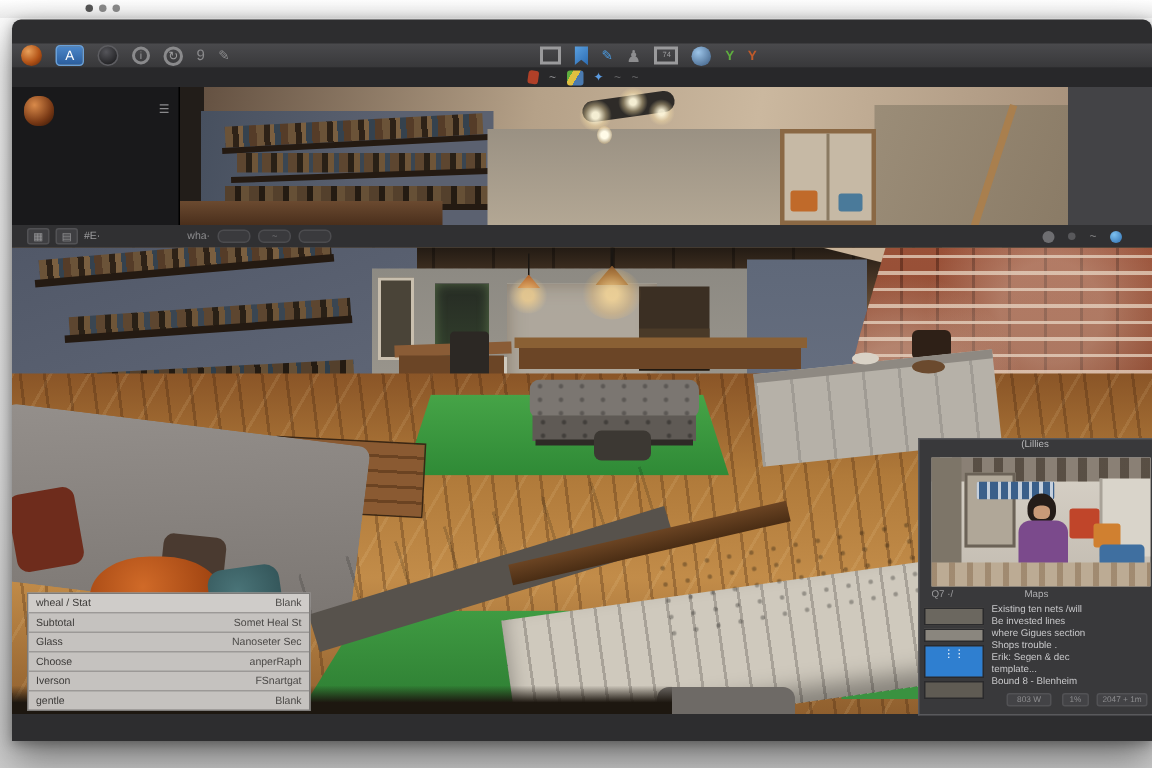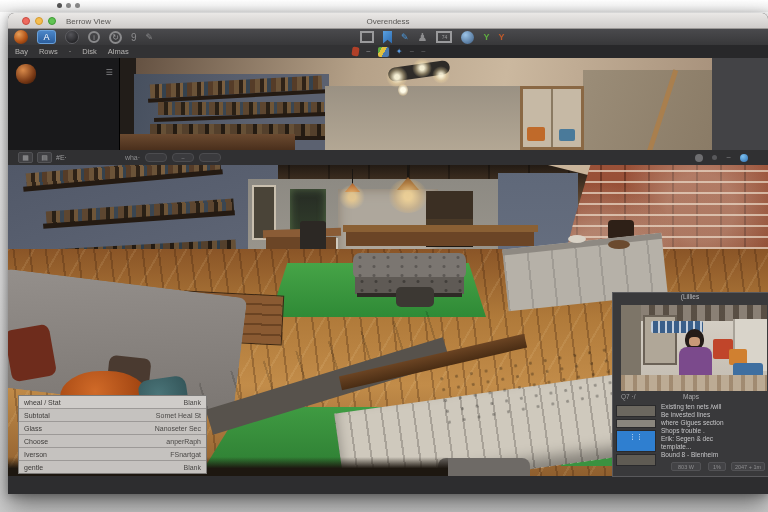--- a/index.html
+++ b/index.html
@@ -72,27 +72,20 @@
 <body>
 
 <b class="topstrip">
   <b class="dot" style="left:57px"></b>
   <b class="dot" style="left:66px;background:#8a8a8a"></b>
   <b class="dot" style="left:75px;background:#8a8a8a"></b>
 </b>
 
 <b class="win">
 
-  <b class="titlebar">
-    <b class="tl" style="left:14px;background:#ee6a5f;border:1px solid #c94a40"></b>
-    <b class="tl" style="left:27px;background:#f5bd4f;border:1px solid #d49a2e"></b>
-    <b class="tl" style="left:40px;background:#61c454;border:1px solid #3f9a34"></b>
-    <b class="t-title txt" style="left:58px">Berrow View</b>
-    <b class="t-title txt" style="left:0;width:760px;text-align:center">Overendess</b>
-  </b>
 
   <b class="tbar">
     <s class="tg" style="left:6px;top:1px">
       <i class="ic" style="width:14px;height:14px;border-radius:50%;background:radial-gradient(circle at 35% 30%,#e8a05a,#b35418 55%,#5f2406)"></i>
       <i class="ic" style="width:19px;height:14px;border-radius:3px;background:linear-gradient(#4b86c8,#2b5e9e);border:1px solid #6aa0d8;color:#fff;font-size:9px">A</i>
       <i class="ic" style="width:14px;height:14px;border-radius:50%;background:radial-gradient(circle at 40% 30%,#55555a,#141416);border:1px solid #5d5d61"></i>
       <i class="ic" style="width:12px;height:12px;border-radius:50%;border:2px solid #8a8a8c;font-size:7px">i</i>
       <i class="ic" style="width:13px;height:13px;border-radius:50%;border:2px solid #8a8a8c;font-size:8px">↻</i>
       <i class="ic" style="font-size:10px;color:#8a8a8c">9</i>
       <i class="ic" style="font-size:9px;color:#8a8a8c">✎</i>
@@ -103,27 +96,20 @@
       <i class="ic" style="font-size:9px;color:#4a9ae0">✎</i>
       <i class="ic" style="font-size:11px;color:#8d8d8f">♟</i>
       <i class="ic" style="width:16px;height:12px;border:2px solid #9a9a9c;font-size:5px">74</i>
       <i class="ic" style="width:13px;height:13px;border-radius:50%;background:radial-gradient(circle at 35% 30%,#9cc4e8,#3a5a80)"></i>
       <i class="ic" style="font-size:9px;color:#5fae3f;font-weight:bold">Y</i>
       <i class="ic" style="font-size:9px;color:#c05a2a;font-weight:bold">Y</i>
     </s>
   </b>
 
   <b class="row2">
-    <b class="row2in">
-      <s class="r2item" style="position:relative">Bay</s>
-      <s class="r2item" style="position:relative">Rows</s>
-      <s class="r2item" style="position:relative">·</s>
-      <s class="r2item" style="position:relative">Disk</s>
-      <s class="r2item" style="position:relative">Almas</s>
-    </b>
     <s class="r2icons">
       <i style="position:relative;width:7px;height:9px;background:#b04028;border-radius:2px;transform:rotate(8deg)"></i>
       <i style="position:relative;font-size:8px;color:#9a9a9c">~</i>
       <i style="position:relative;width:11px;height:10px;border-radius:2px;background:linear-gradient(120deg,#5fae3f 25%,#e0c040 25% 55%,#4a7ab0 55%)"></i>
       <i style="position:relative;font-size:8px;color:#5a9ae0">✦</i>
       <i style="position:relative;font-size:8px;color:#6e6e70">~</i>
       <i style="position:relative;font-size:8px;color:#6e6e70">~</i>
     </s>
   </b>
 

